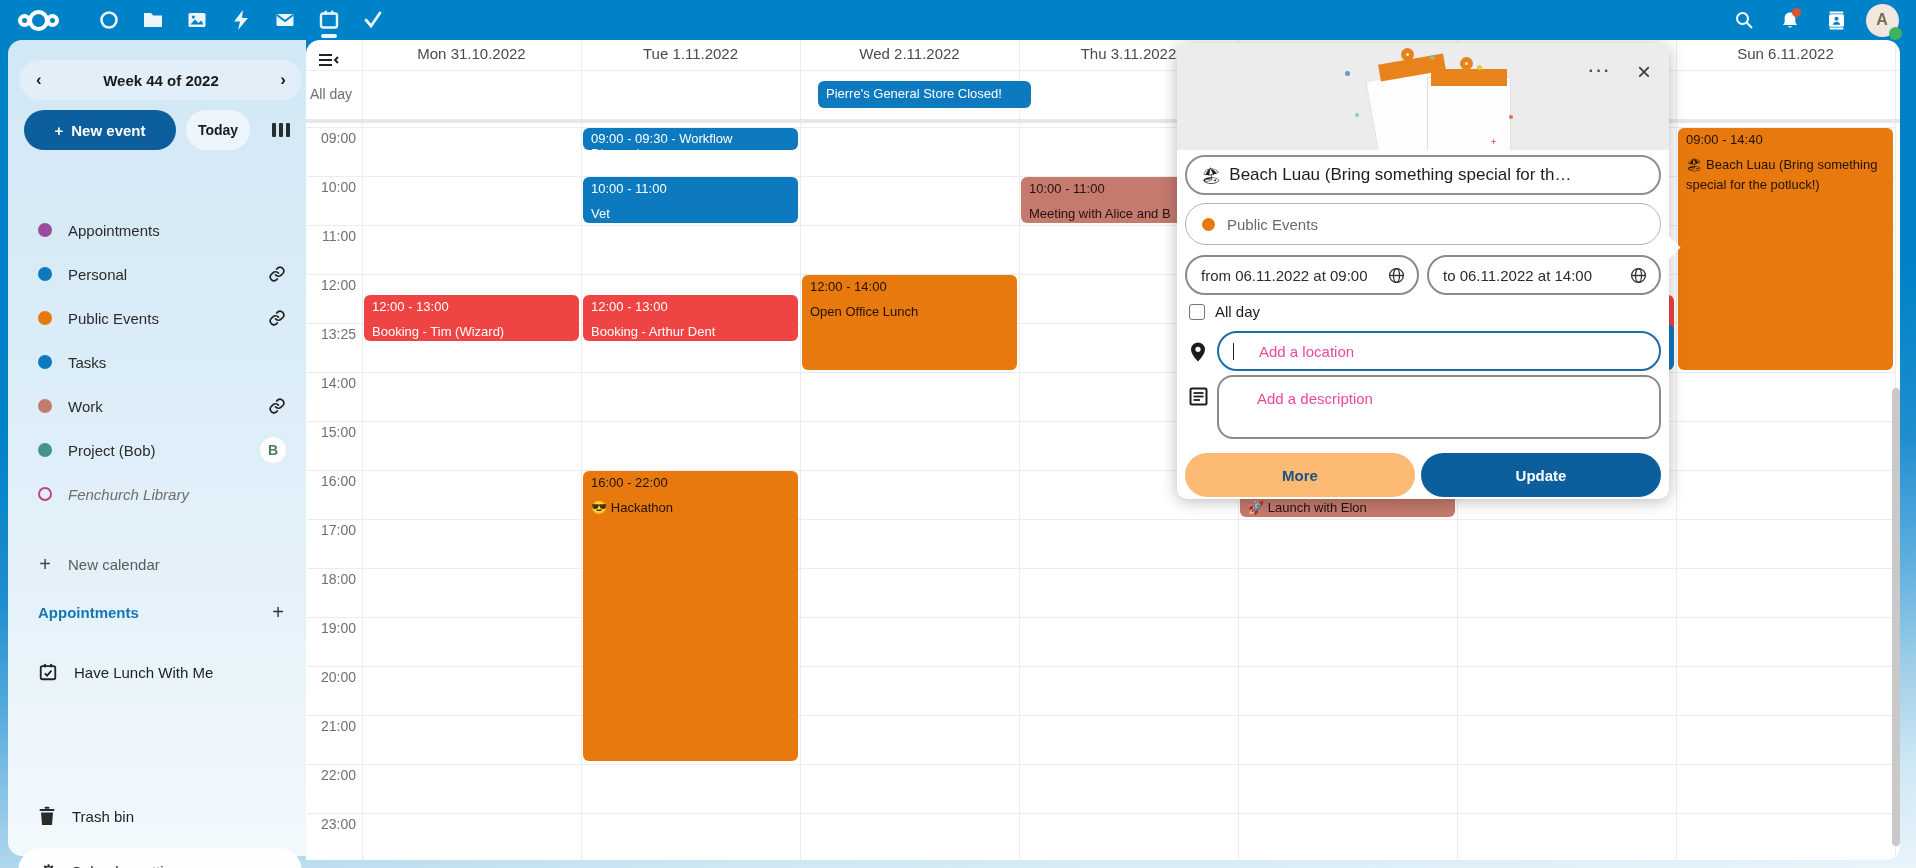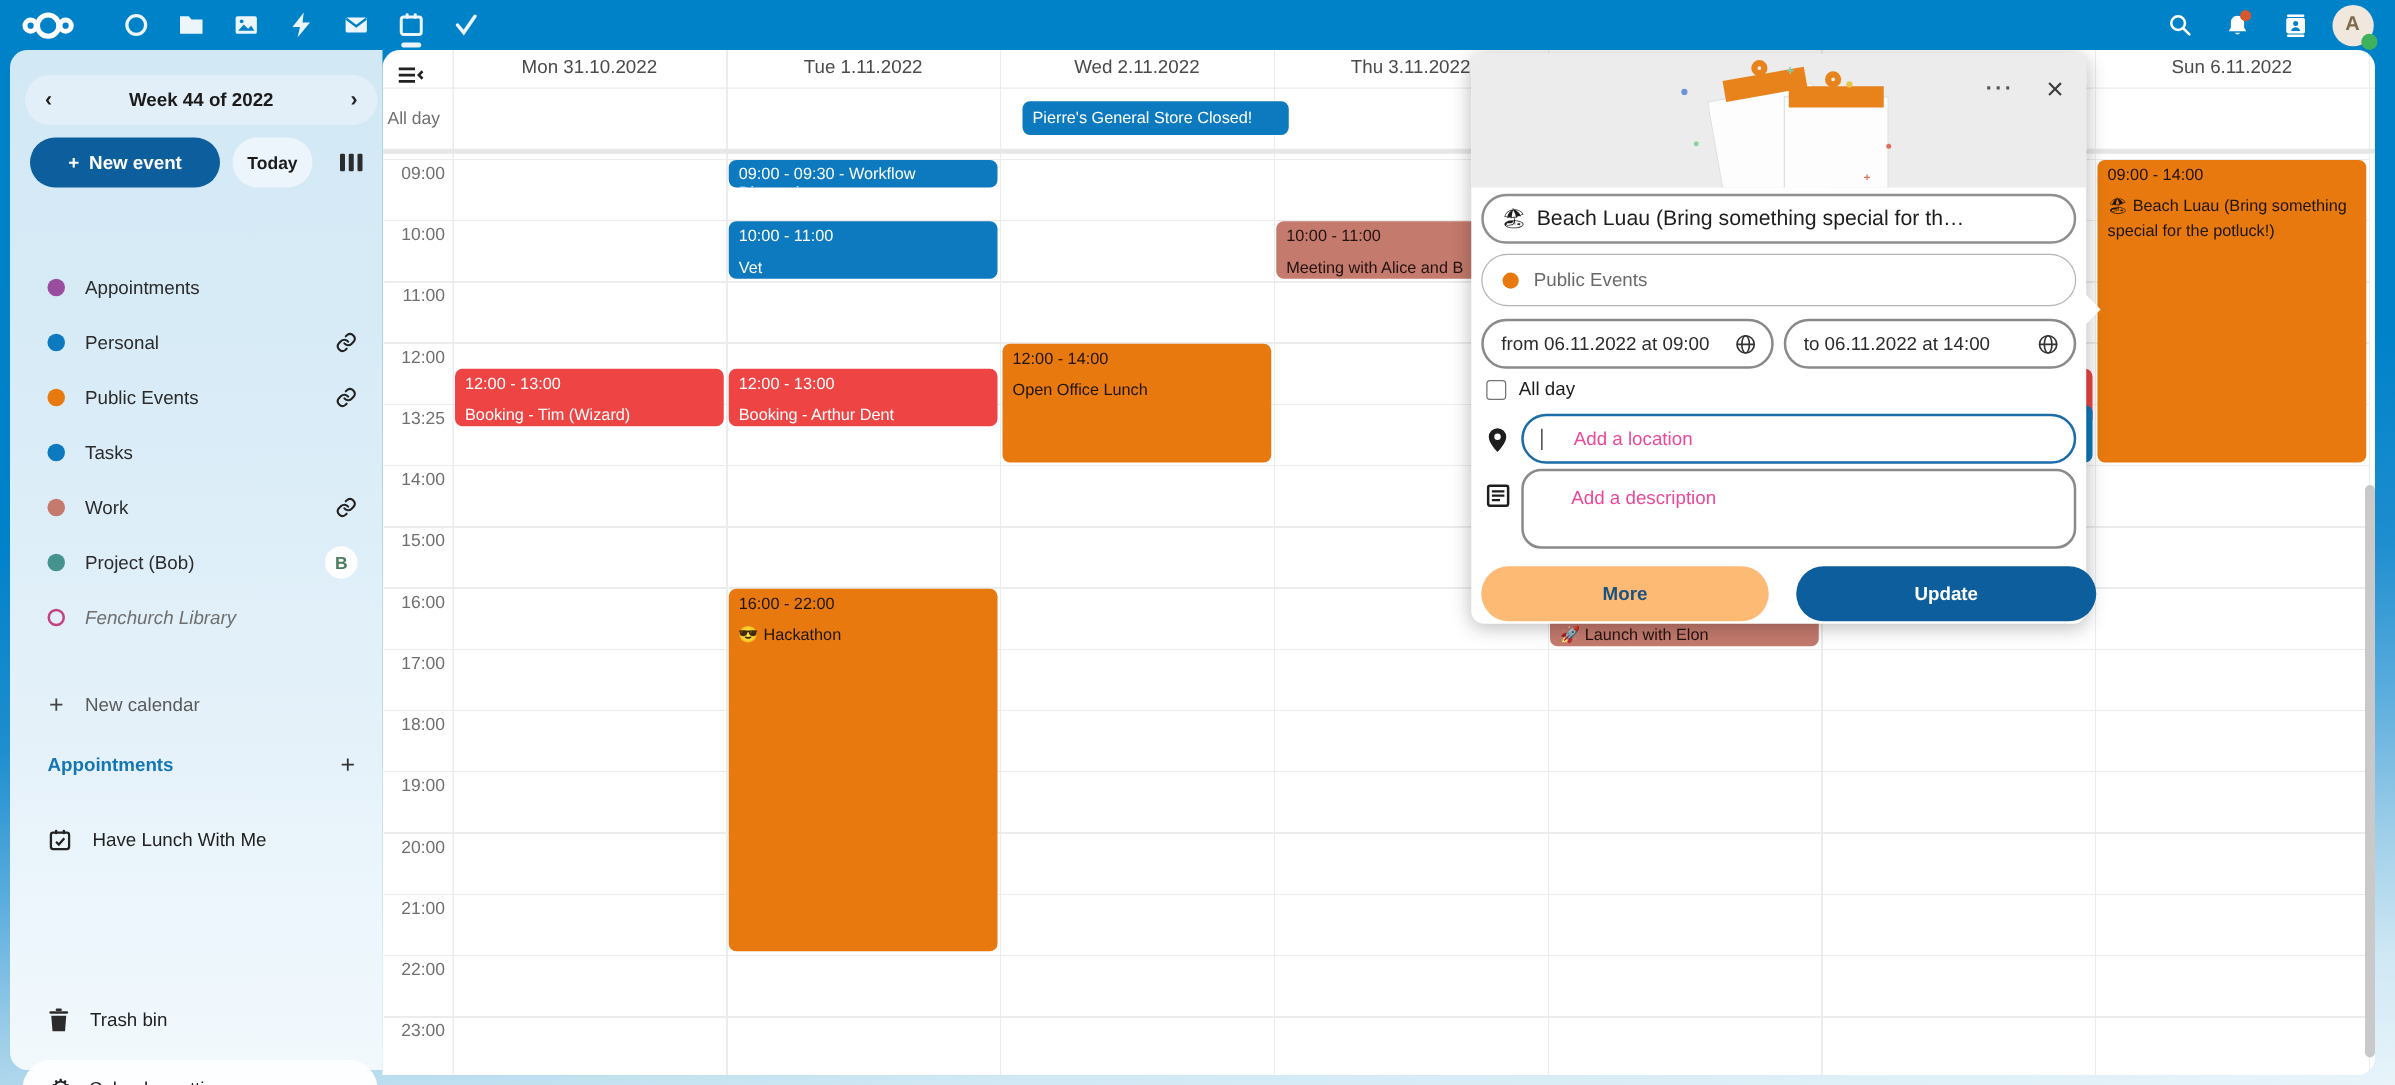--- a/index.html
+++ b/index.html
@@ -109,21 +109,21 @@
   .cbx { width:16px; height:16px; border:1.5px solid #757575; border-radius:3px; background:#fff; }
   .allday .al { font-size:15px; color:#1d1d1d; }
   .inp-loc { left:40px; top:288px; width:444px; height:40px; border-color:#1c6ca8; padding:0 14px; }
   .inp-desc { left:40px; top:332px; width:444px; height:64px; border-color:#8a8a8a; border-radius:16px; padding:10px 14px; align-items:flex-start; }
   .ph { font-size:15px; color:#ec4899;margin-left:24px; }
   .caret-line { display:inline-block; width:1px; height:17px; background:#222; vertical-align:middle; margin-right:1px; }
   .fieldicon { position:absolute; left:12px; }
   .pop-btn { position:absolute; top:410px; height:44px; border-radius:22px; font-size:15px; font-weight:bold;
              display:flex; align-items:center; justify-content:center; cursor:pointer; }
   .btn-more { left:8px; width:230px; background:#fdba74; color:#1a5280; }
-  .btn-update { left:260px; width:240px; background:#0d5e9c; color:#fff; }
+  .btn-update { left:244px; width:240px; background:#0d5e9c; color:#fff; }
 </style>
 </head>
 <body>
 
 <div id="app">
 
   <div class="topbar">
     <div class="logo">
         <i class="s"></i>
         <i class="b"></i>
@@ -380,21 +380,21 @@
       <span class="t">16:00 - 17:00</span>
         <span class="n">🚀 Launch with Elon</span>
     </div>
     <div class="ev c-purple" style="left:1153px; top:235px; width:215px; height:46px">
       <span class="t"></span>
     </div>
     <div class="ev c-blue" style="left:1153px; top:284px; width:215px; height:46px">
       <span class="t"></span>
     </div>
     <div class="ev c-orange" style="left:1372px; top:88px; width:215px; height:242px">
-      <span class="t">09:00 - 14:00</span>
+      <span class="t">09:00 - 14:40</span>
         <span class="n">🏖 Beach Luau (Bring something special for the potluck!)</span>
     </div>
   </div>
 
   <div class="scrollthumb"></div>
 
   <div class="popup">
     <div class="caret"></div>
 
     <div class="illus">

